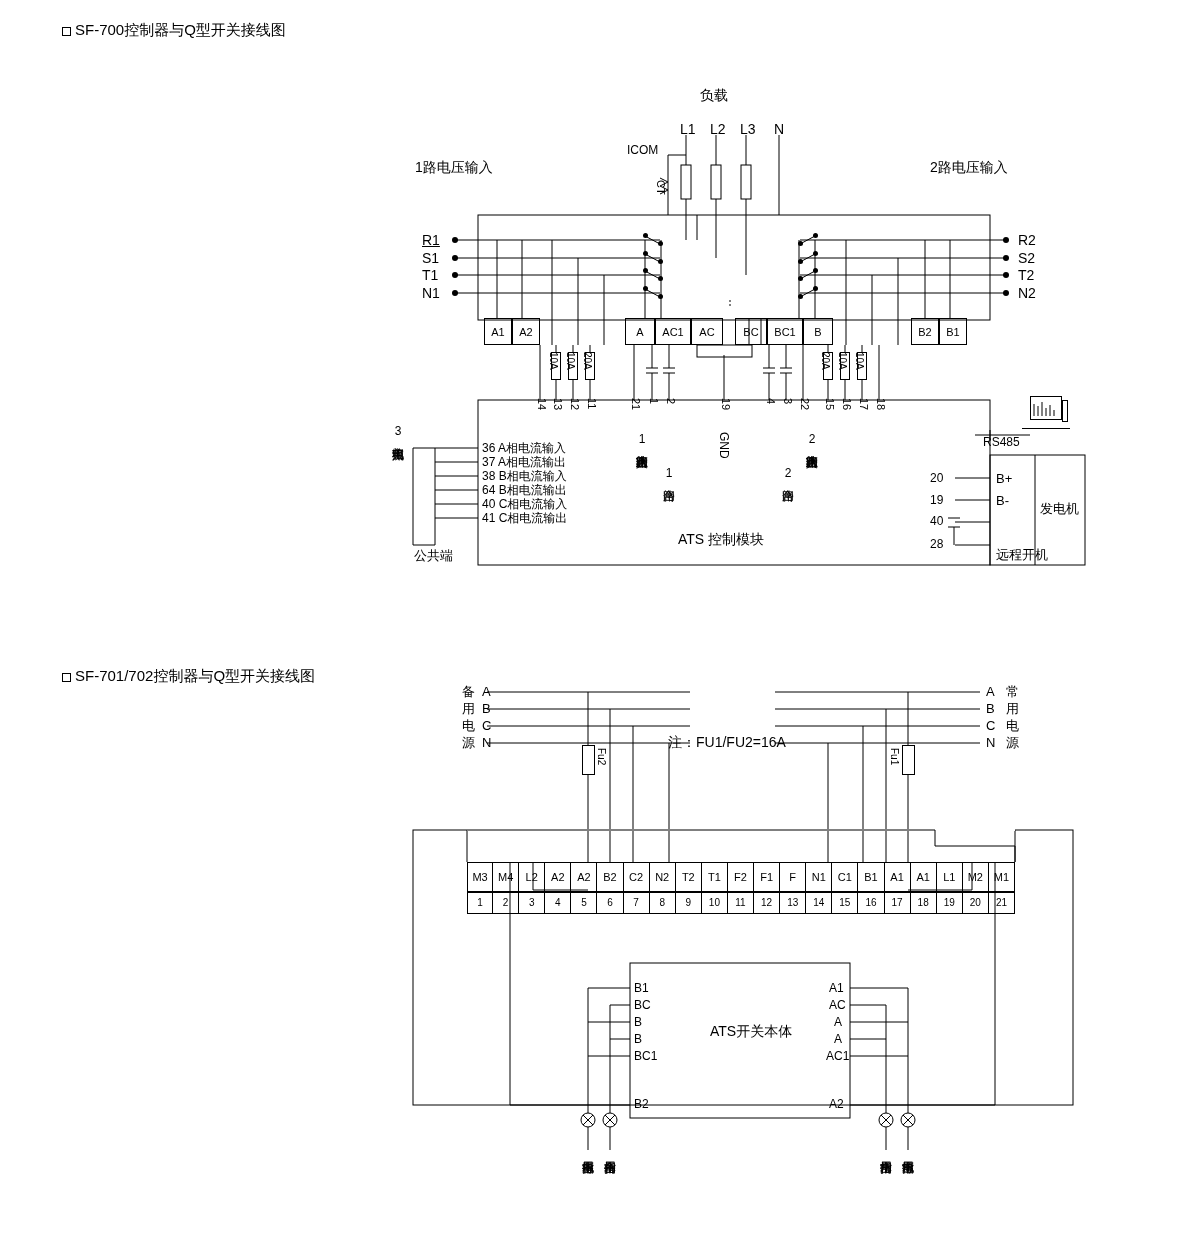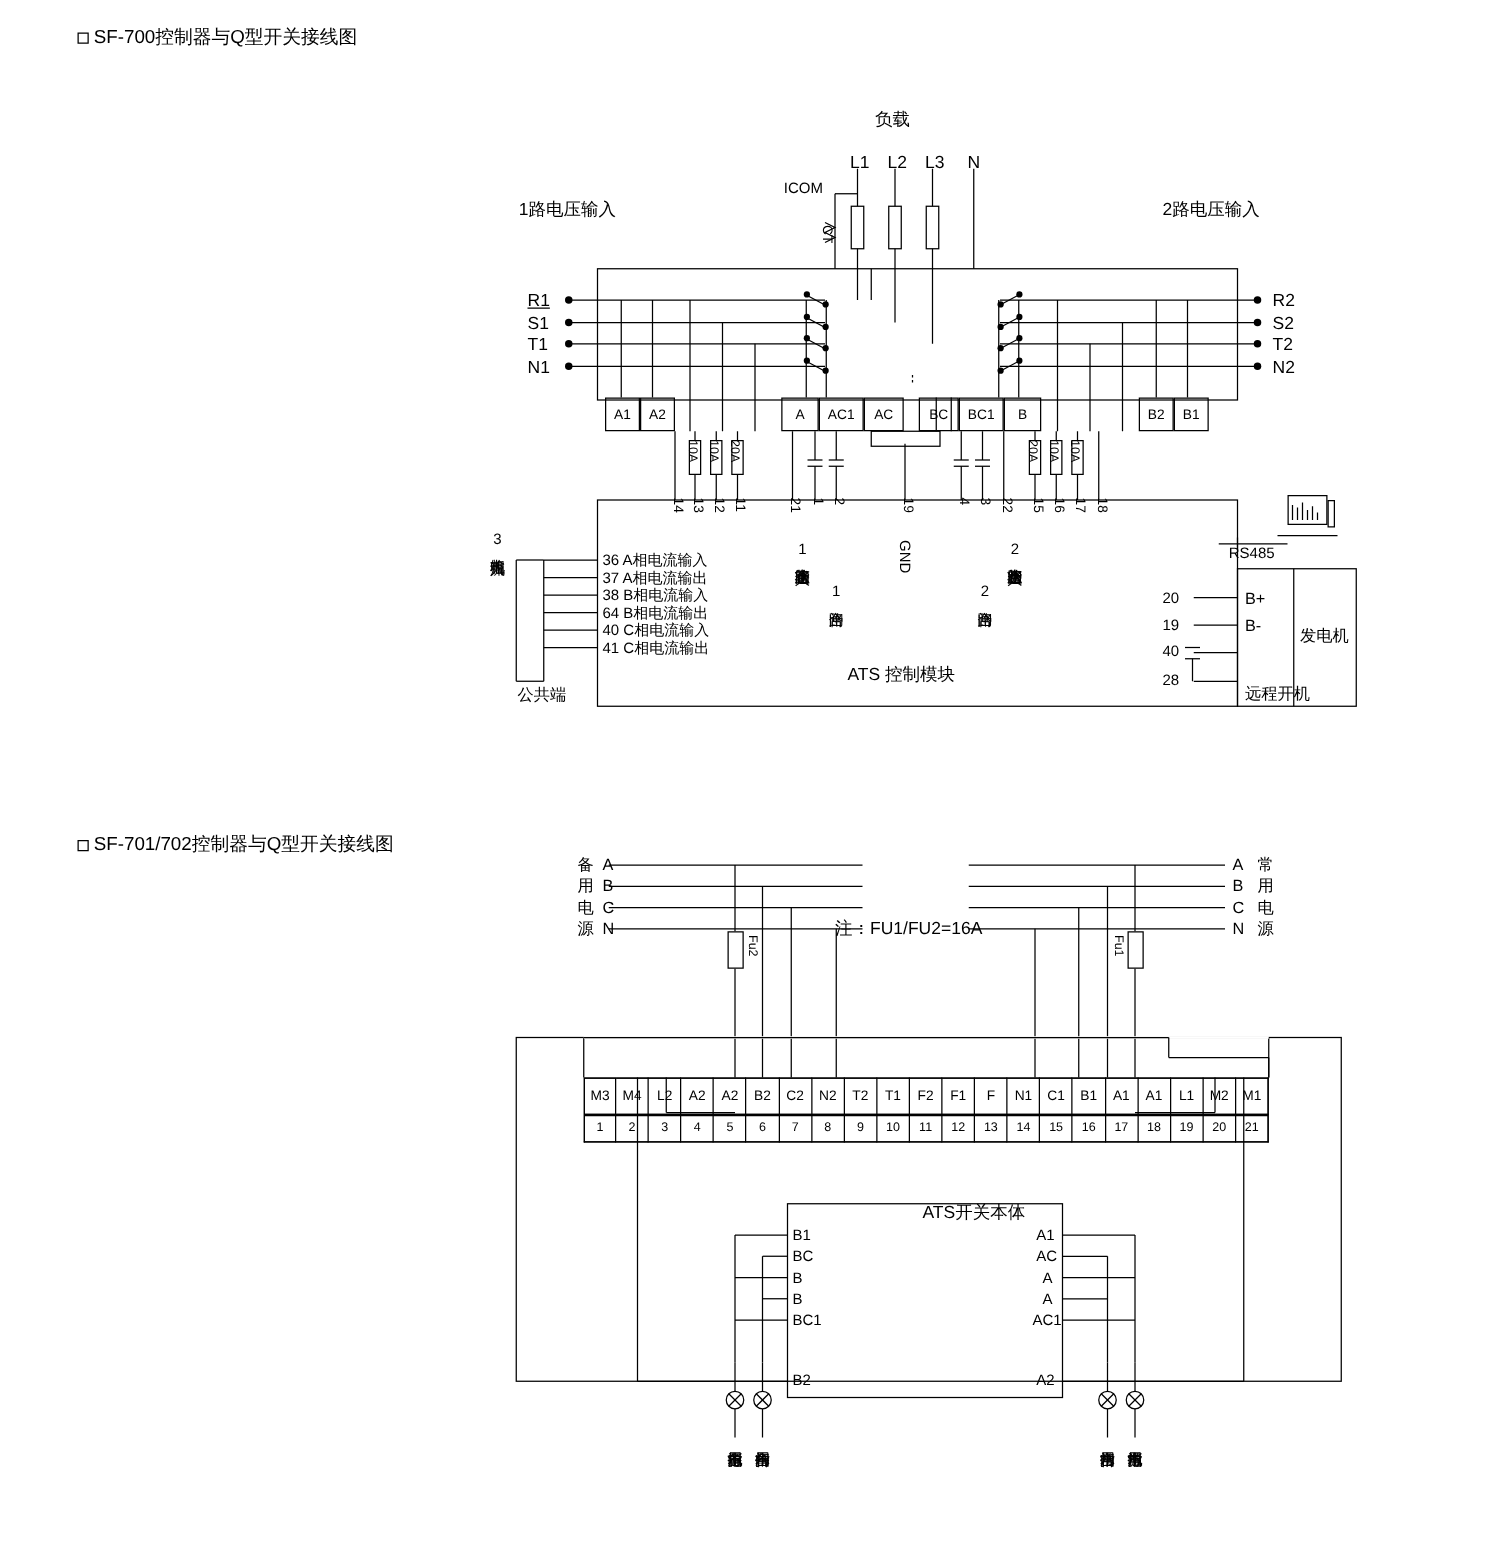--- a/index.html
+++ b/index.html
@@ -491,21 +491,21 @@
           <div class="termbox" style="left: 365.333px; top: 0px; width: 26.0952px; height: 22px; font-size: 10px; border-width: 0px 1px 1px 0px; border-left-style: solid; border-left-color: rgb(0, 0, 0); border-top-style: initial; border-top-color: initial; border-bottom-style: solid; border-bottom-color: rgb(0, 0, 0); border-right-style: solid; border-right-color: rgb(0, 0, 0);">15</div>
           <div class="termbox" style="left: 391.429px; top: 0px; width: 26.0952px; height: 22px; font-size: 10px; border-width: 0px 1px 1px 0px; border-left-style: solid; border-left-color: rgb(0, 0, 0); border-top-style: initial; border-top-color: initial; border-bottom-style: solid; border-bottom-color: rgb(0, 0, 0); border-right-style: solid; border-right-color: rgb(0, 0, 0);">16</div>
           <div class="termbox" style="left: 417.524px; top: 0px; width: 26.0952px; height: 22px; font-size: 10px; border-width: 0px 1px 1px 0px; border-left-style: solid; border-left-color: rgb(0, 0, 0); border-top-style: initial; border-top-color: initial; border-bottom-style: solid; border-bottom-color: rgb(0, 0, 0); border-right-style: solid; border-right-color: rgb(0, 0, 0);">17</div>
           <div class="termbox" style="left: 443.619px; top: 0px; width: 26.0952px; height: 22px; font-size: 10px; border-width: 0px 1px 1px 0px; border-left-style: solid; border-left-color: rgb(0, 0, 0); border-top-style: initial; border-top-color: initial; border-bottom-style: solid; border-bottom-color: rgb(0, 0, 0); border-right-style: solid; border-right-color: rgb(0, 0, 0);">18</div>
           <div class="termbox" style="left: 469.714px; top: 0px; width: 26.0952px; height: 22px; font-size: 10px; border-width: 0px 1px 1px 0px; border-left-style: solid; border-left-color: rgb(0, 0, 0); border-top-style: initial; border-top-color: initial; border-bottom-style: solid; border-bottom-color: rgb(0, 0, 0); border-right-style: solid; border-right-color: rgb(0, 0, 0);">19</div>
           <div class="termbox" style="left: 495.81px; top: 0px; width: 26.0952px; height: 22px; font-size: 10px; border-width: 0px 1px 1px 0px; border-left-style: solid; border-left-color: rgb(0, 0, 0); border-top-style: initial; border-top-color: initial; border-bottom-style: solid; border-bottom-color: rgb(0, 0, 0); border-right-style: solid; border-right-color: rgb(0, 0, 0);">20</div>
           <div class="termbox" style="left: 521.905px; top: 0px; width: 26.0952px; height: 22px; font-size: 10px; border-width: 0px 1px 1px 0px; border-left-style: solid; border-left-color: rgb(0, 0, 0); border-top-style: initial; border-top-color: initial; border-bottom-style: solid; border-bottom-color: rgb(0, 0, 0); border-right-style: solid; border-right-color: rgb(0, 0, 0);">21</div>
         </div>
     </div>
 
-    <div class="t t14" style="left:710px;top:962px;margin-left:28px;"><span>ATS开关本体</span></div>
+    <div class="t t14" style="left:710px;top:1024px;"><span>ATS开关本体</span></div>
 
     <div class="t t12" style="left:634px;top:982px;"><span>B1</span></div>
     <div class="t t12" style="left:634px;top:999px;"><span>BC</span></div>
     <div class="t t12" style="left:634px;top:1016px;"><span>B</span></div>
     <div class="t t12" style="left:634px;top:1033px;"><span>B</span></div>
     <div class="t t12" style="left:634px;top:1050px;"><span>BC1</span></div>
     <div class="t t12" style="left:634px;top:1098px;"><span>B2</span></div>
 
     <div class="t t12" style="left:829px;top:982px;"><span>A1</span></div>
     <div class="t t12" style="left:829px;top:999px;"><span>AC</span></div>

